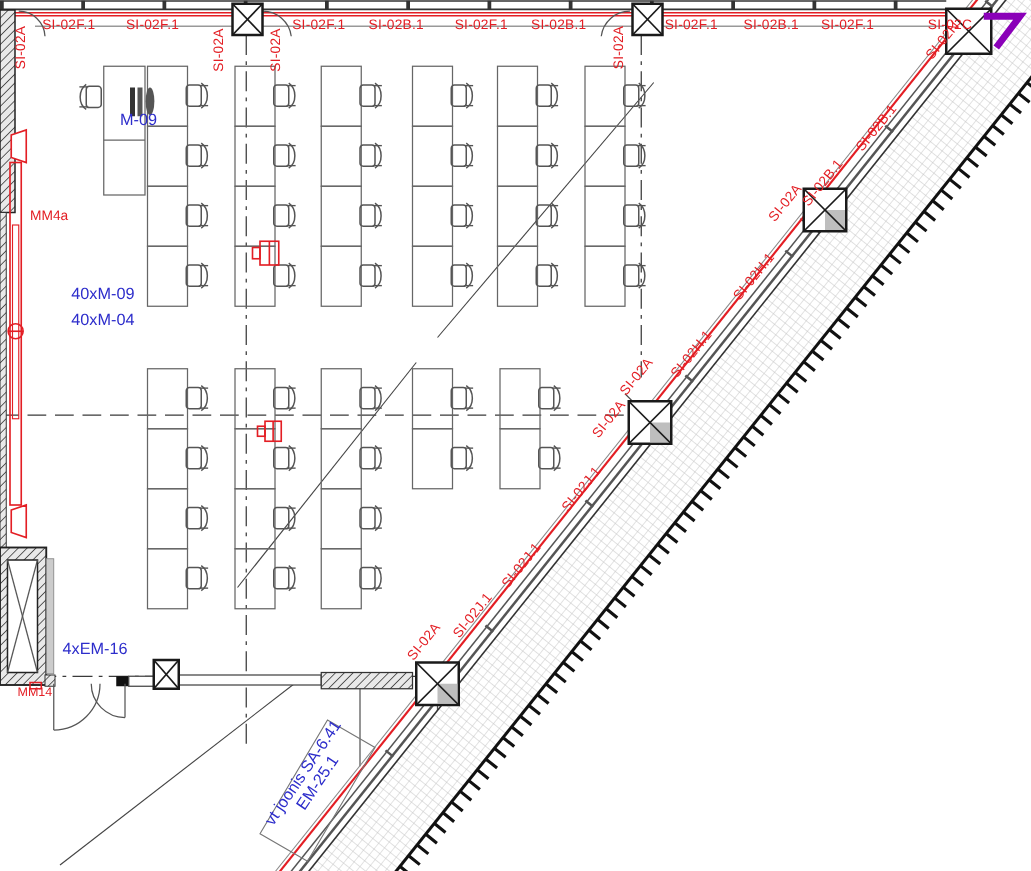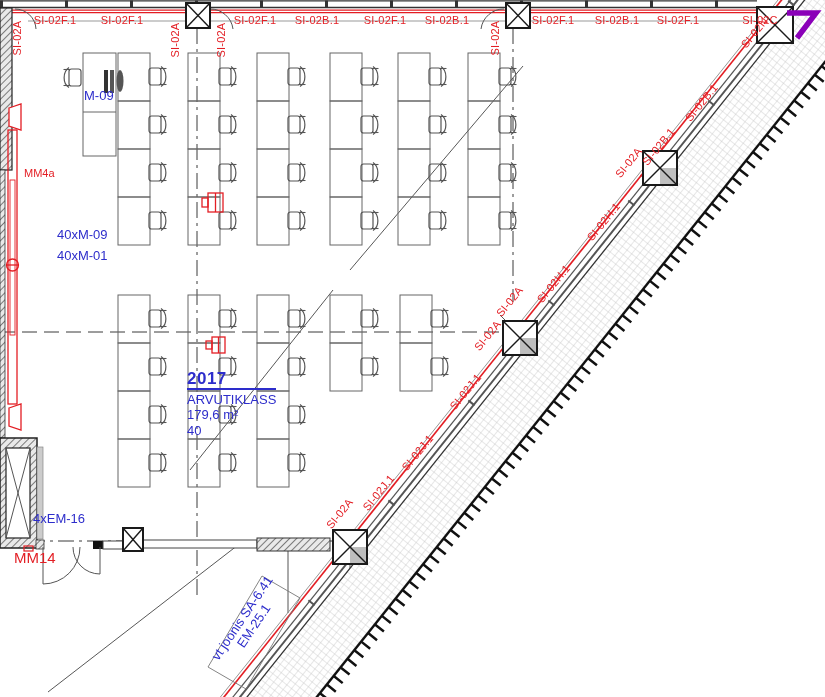--- a/index.html
+++ b/index.html
@@ -10,21 +10,21 @@
   .lbl{position:absolute;white-space:nowrap;line-height:1.05;}
   .red{color:var(--red);}
   .blue{color:var(--blue);}
   .tl{font-size:11px;letter-spacing:.2px;transform:translateX(-50%);top:15px;}
   .vl{font-size:11px;letter-spacing:.2px;transform:translate(-50%,-50%) rotate(-90deg);}
   .dl{font-size:11px;letter-spacing:.2px;transform:translate(-50%,-50%) rotate(-51deg);}
   .room-number{font-size:17px;font-weight:bold;border-bottom:2px solid var(--blue);
                padding-bottom:0;letter-spacing:.5px;}
   .room-line{font-size:13px;}
   .eq{font-size:13px;}
-  .small-red{font-size:15px;}
+  .small-red{font-size:10px;}
   .callout{transform:translate(-50%,-50%) rotate(-56deg);text-align:center;font-size:13px;}
   .stroke-red{stroke:var(--red);}
   .stroke-purple{stroke:var(--purple);}
   .desk{fill:none;stroke:#666;stroke-width:1;}
   .wall-line{stroke:#333;stroke-width:1.3;fill:none;}
   .thin{stroke:#555;stroke-width:1;fill:none;}
   .leader{stroke:#444;stroke-width:.9;fill:none;}
   .grid{stroke:#3a3a3a;stroke-width:1;fill:none;}
   .col-sq{fill:#fff;stroke:#1a1a1a;stroke-width:2;}
   .col-x{stroke:#1a1a1a;stroke-width:1.4;}
@@ -293,33 +293,27 @@
 <div class="lbl dl red" style="left:629px;top:163px">SI-02A</div>
 <div class="lbl dl red" style="left:604px;top:222px">SI-02H.1</div>
 <div class="lbl dl red" style="left:554px;top:284px">SI-02H.1</div>
 <div class="lbl dl red" style="left:510px;top:302px">SI-02A</div>
 <div class="lbl dl red" style="left:488px;top:336px">SI-02A</div>
 <div class="lbl dl red" style="left:466px;top:392px">SI-02J.1</div>
 <div class="lbl dl red" style="left:418px;top:453px">SI-02J.1</div>
 <div class="lbl dl red" style="left:379px;top:493px">SI-02J.1</div>
 <div class="lbl dl red" style="left:340px;top:514px">SI-02A</div>
 
-<div class="lbl eq blue" style="left:84px;top:89px">M-09</div>
+<div class="lbl eq blue" style="left:96px;top:89px">M-09</div>
 <div class="lbl eq blue" style="left:57px;top:228px">40xM-09</div>
-<div class="lbl eq blue" style="left:57px;top:249px">40xM-01</div>
-<div class="lbl eq blue" style="left:33px;top:512px">4xEM-16</div>
+<div class="lbl eq blue" style="left:57px;top:249px">40xM-04</div>
+<div class="lbl eq blue" style="left:50px;top:512px">4xEM-16</div>
 
 <div class="lbl small-red red" style="left:24px;top:168px;font-size:11px">MM4a</div>
 <div class="lbl small-red red" style="left:14px;top:550px">MM14</div>
 
-<div class="lbl" style="left:187px;top:370px">
-  <div class="room-number blue">2017</div>
-  <div class="room-line blue" style="margin-top:3px">ARVUTIKLASS</div>
-  <div class="room-line blue" style="margin-top:2px">179,6 m²</div>
-  <div class="room-line blue" style="margin-top:2px">40</div>
-</div>
 
 <div class="lbl callout blue" style="left:248px;top:622px">
   <div>vt joonis SA-6.41</div>
   <div>EM-25.1</div>
 </div>
 
 </div>
 
 </body></html>

